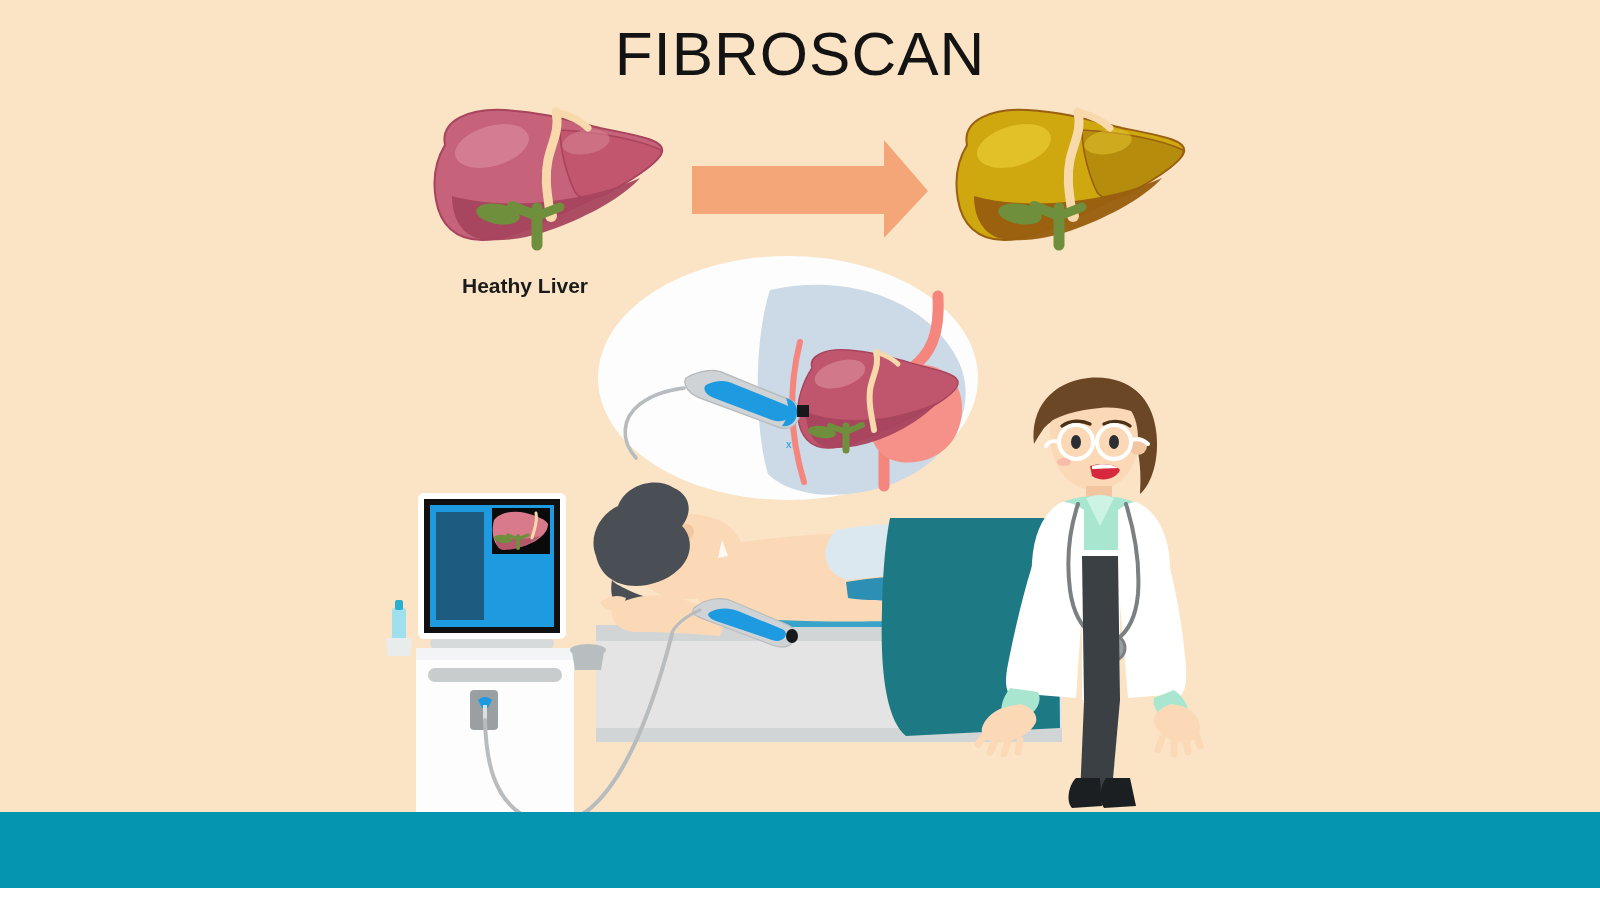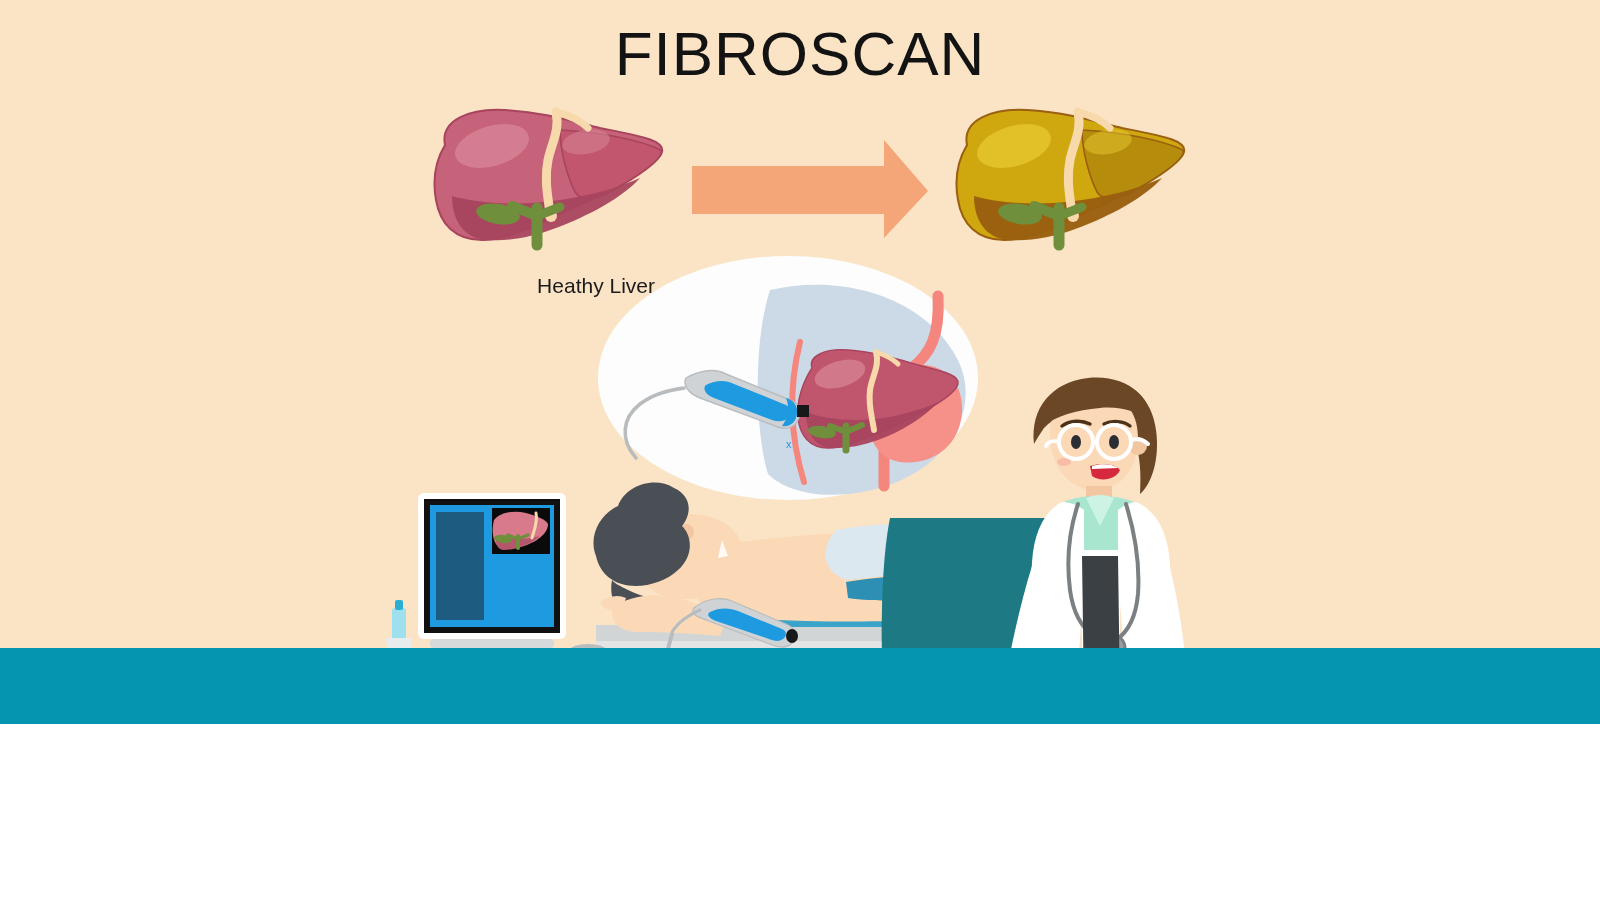--- a/index.html
+++ b/index.html
@@ -5,21 +5,21 @@
   html, body {
     margin: 0; padding: 0;
     background: #ffffff;
   }
   body {
     font-family: "Liberation Sans", sans-serif;
   }
   #stage {
     position: relative;
     width: 1600px;
-    height: 724px;
+    height: 888px;
     overflow: hidden;
     background: #fae4c5;
   }
   .layer { position: absolute; }
 
   
   #title {
     position: absolute;
     left: 0; right: 0;
     top: 18px;
@@ -28,23 +28,23 @@
     font-weight: 400;
     letter-spacing: 1px;
     color: #131313;
     font-family: "Liberation Sans", sans-serif;
   }
 
   
   .caption {
     position: absolute;
     font-size: 21px;
-    font-weight: normal;
+    font-weight: bold;
     color: #1b1b1b;
-    text-align: right;
+    text-align: center;
     white-space: nowrap;
   }
   #caption-healthy { left: 395px; top: 274px; width: 260px; }
   #caption-fatty   { left: 935px; top: 274px; width: 250px; }
 
   
   #bottom-bar {
     position: absolute;
     left: 0; bottom: 0;
     width: 1600px; height: 76px;

